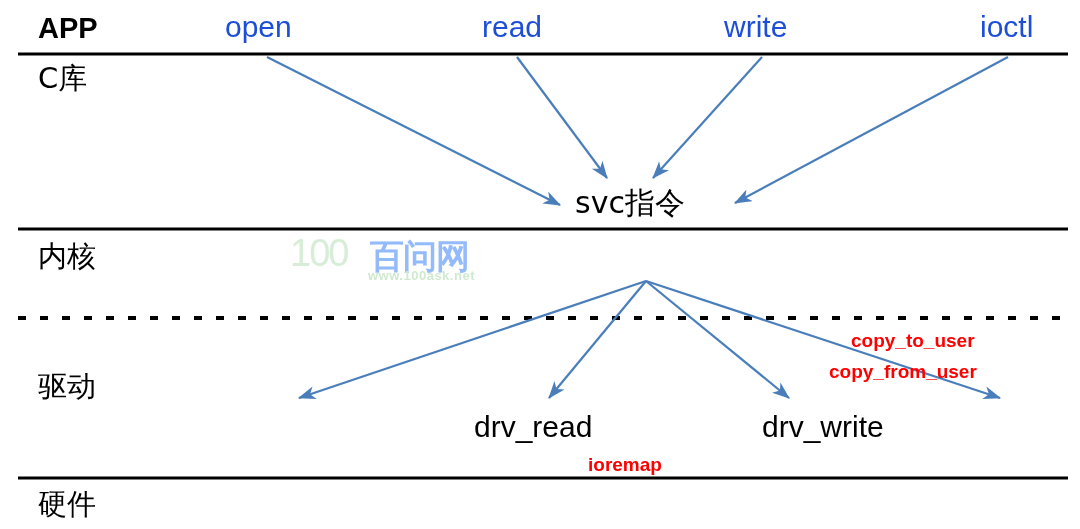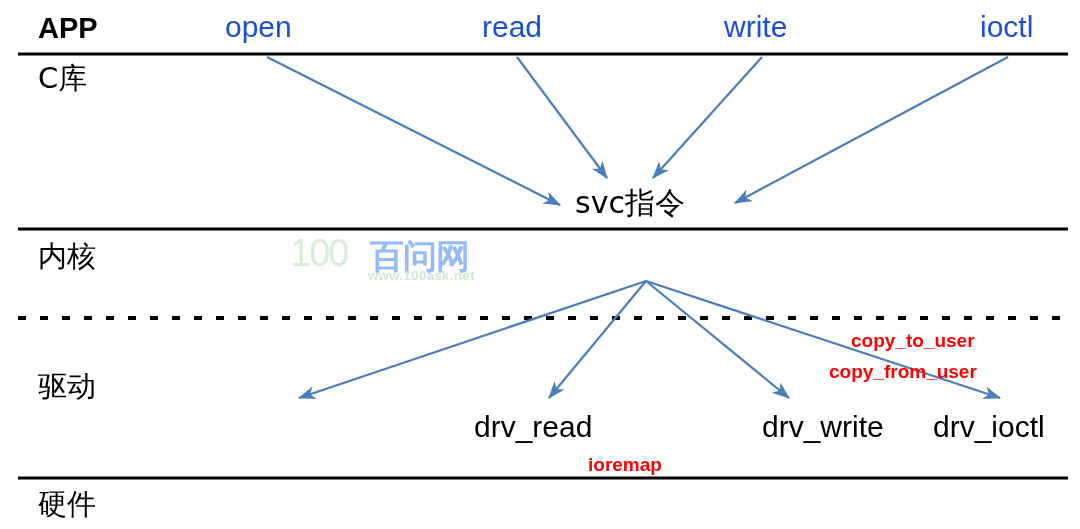--- a/index.html
+++ b/index.html
@@ -152,19 +152,18 @@
 
   <div class="lbl api-label" style="left:225px; top:12px;">open</div>
   <div class="lbl api-label" style="left:482px; top:12px;">read</div>
   <div class="lbl api-label" style="left:724px; top:12px;">write</div>
   <div class="lbl api-label" style="left:980px; top:12px;">ioctl</div>
 
   <div class="lbl node-label-cn" style="left:575px; top:188px;">svc指令</div>
 
   <div class="lbl drv-label" style="left:474px; top:412px;">drv_read</div>
   <div class="lbl drv-label" style="left:719px; top:412px;margin-left:43px;">drv_write</div>
-  <div class="lbl drv-label" style="left:933px; top:412px;">drv_ioctl</div>
 
   <div class="lbl annot" style="left:851px; top:331px;">copy_to_user</div>
   <div class="lbl annot" style="left:829px; top:362px;">copy_from_user</div>
   <div class="lbl annot" style="left:588px; top:455px;">ioremap</div>
 
 </div>
 
 </body></html>

